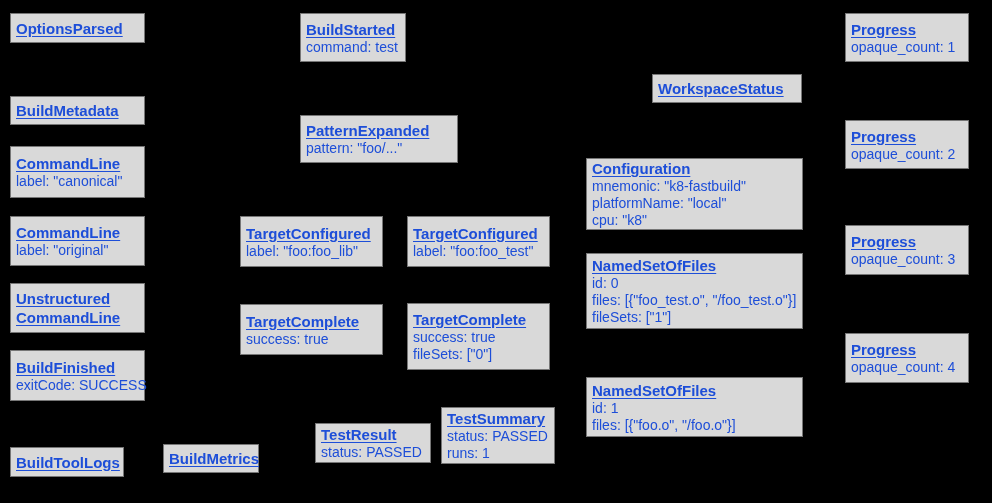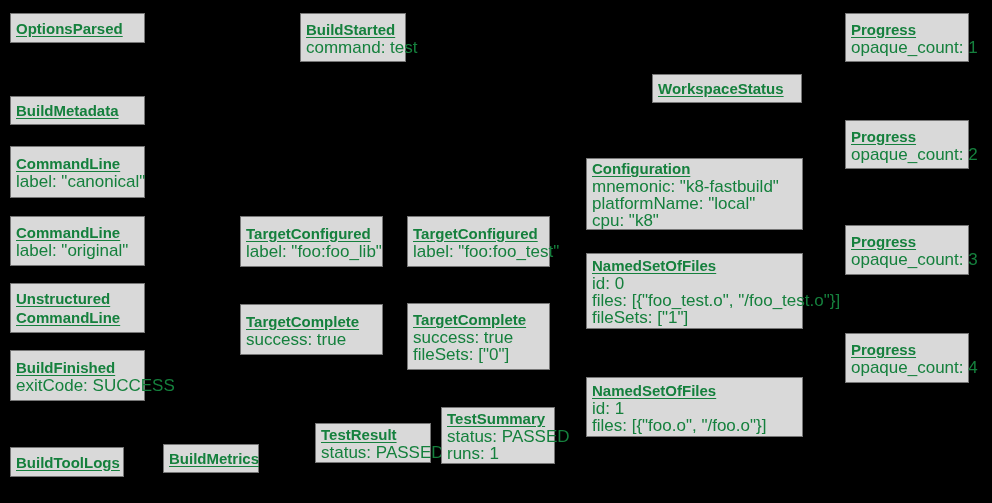--- a/index.html
+++ b/index.html
@@ -13,35 +13,35 @@
     height: 503px;
     background: #000000;
     overflow: hidden;
     font-family: "Liberation Sans", sans-serif;
   }
   .node {
     position: absolute;
     box-sizing: border-box;
     background: #d9d9d9;
     border: 1px solid #767676;
-    color: #15803d;
+    color: #1d4ed8;
     display: flex;
     flex-direction: column;
     justify-content: center;
     padding: 2px 5px;
   }
   .t {
     font-size: 15px;
     font-weight: bold;
     text-decoration: underline;
     text-underline-offset: 2px;
     line-height: 19px;
   }
   .l {
-    font-size: 17px;
+    font-size: 14px;
     line-height: 17px;
     white-space: nowrap;
   }
   .l:empty { display: none; }
 </style>
 </head>
 <body>
 
 <div class="canvas">
 
@@ -79,20 +79,24 @@
 
   <div class="node" style="left:163px;top:444px;width:96px;height:29px">
     <div class="t">BuildMetrics</div>
   </div>
 
   <div class="node" style="left:300px;top:13px;width:106px;height:49px">
     <div class="t">BuildStarted</div>
     <div class="l">command: test</div>
   </div>
 
+  <div class="node" style="left:300px;top:115px;width:158px;height:48px">
+    <div class="t">PatternExpanded</div>
+    <div class="l">pattern: "foo/..."</div>
+  </div>
 
   <div class="node" style="left:240px;top:216px;width:143px;height:51px">
     <div class="t">TargetConfigured</div>
     <div class="l">label: "foo:foo_lib"</div>
   </div>
 
   <div class="node" style="left:407px;top:216px;width:143px;height:51px">
     <div class="t">TargetConfigured</div>
     <div class="l">label: "foo:foo_test"</div>
   </div>

